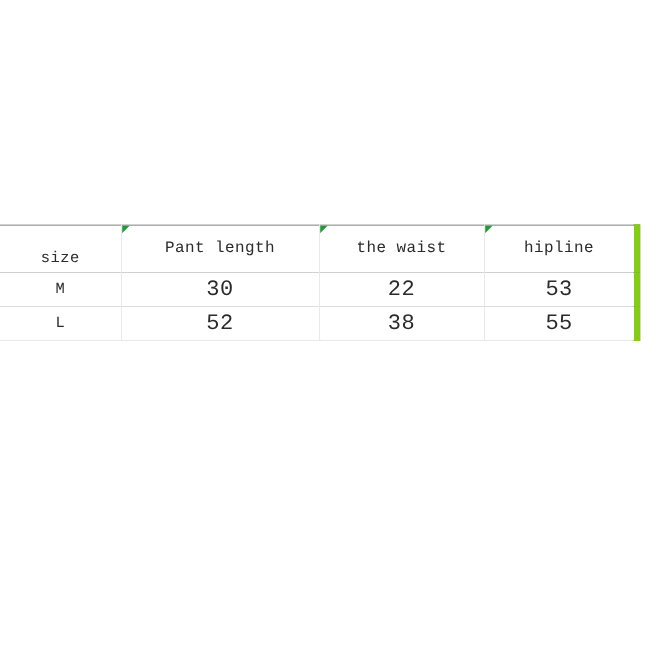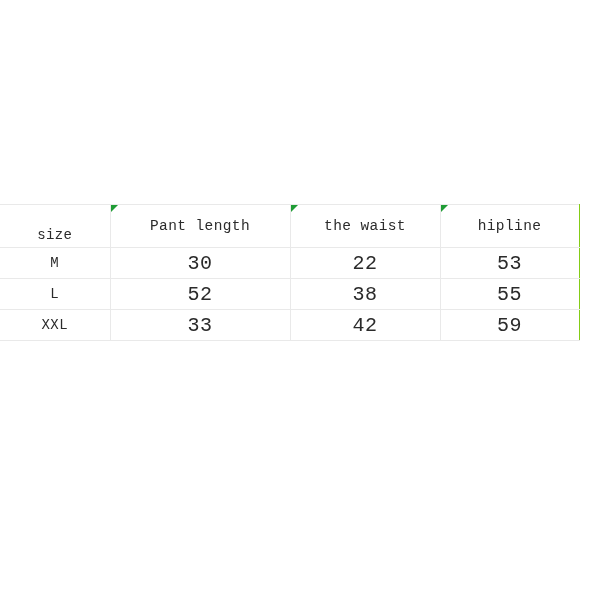--- a/index.html
+++ b/index.html
@@ -44,21 +44,21 @@
     border-left: none;
     text-align: center;
     color: #2b2b2b;
     font-weight: normal;
     padding: 0;
     position: relative;
     background: #ffffff;
   }
   #size-chart th:last-child,
   #size-chart td:last-child {
-    border-right: 1px solid #84cc16;
+    border-right: 6px solid #84cc16;
   }
 
   
   #size-chart thead th {
     height: 38px;
     font-size: 14.5px;
     letter-spacing: 0.4px;
     vertical-align: middle;
   }
   
@@ -142,22 +142,16 @@
         <td>30</td>
         <td>22</td>
         <td>53</td>
       </tr>
       <tr>
         <td class="cell-size">L</td>
         <td>52</td>
         <td>38</td>
         <td>55</td>
       </tr>
-      <tr>
-        <td class="cell-size">XXL</td>
-        <td>33</td>
-        <td>42</td>
-        <td>59</td>
-      </tr>
     </tbody>
   </table>
 
 </div>
 
 </body></html>

